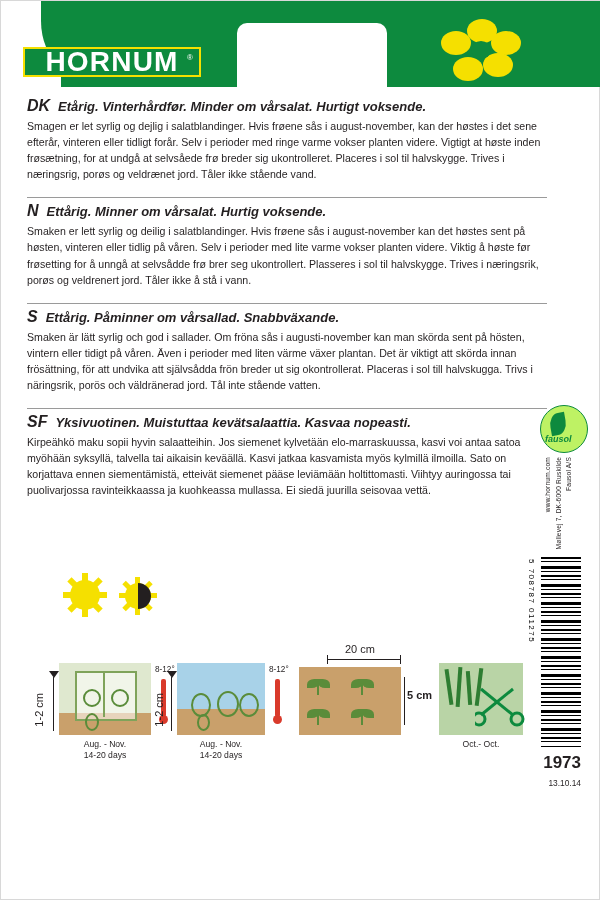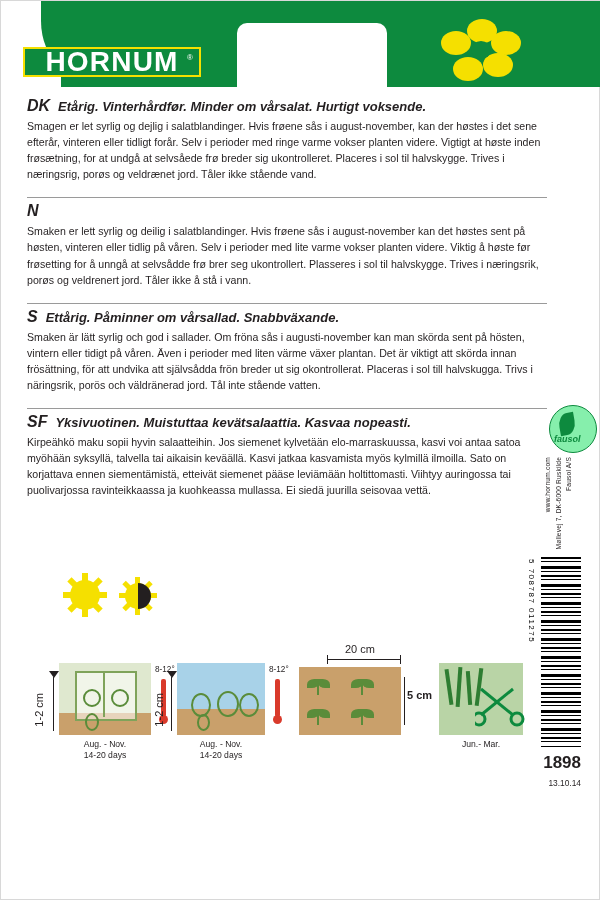--- a/index.html
+++ b/index.html
@@ -163,25 +163,25 @@
   
   .side-badge {
     position: absolute;
     right: 18px;
     top: 404px;
     width: 52px;
     height: 140px;
   }
   .fausol-logo {
     position: absolute;
-    left: 20px; top: 0;
+    left: 11px; top: 0;
     width: 46px; height: 46px;
     border: 1.6px solid #0d8a3e;
     border-radius: 50%;
-    background: #86efac;
+    background: #bef264;
   }
   .fausol-leaf {
     position: absolute;
     left: 9px; top: 7px;
     width: 16px; height: 22px;
     background: #0d8a3e;
     border-radius: 60% 0 60% 0;
     transform: rotate(-10deg);
   }
   .fausol-word {
@@ -342,20 +342,21 @@
         <span class="lang-title">Etårig. Vinterhårdfør. Minder om vårsalat. Hurtigt voksende.</span>
       </div>
       <div class="lang-body">Smagen er let syrlig og dejlig i salatblandinger. Hvis frøene sås i august-november, kan der høstes i det sene efterår, vinteren eller tidligt forår. Selv i perioder med ringe varme vokser planten videre. Vigtigt at høste inden frøsætning, for at undgå at selvsåede frø breder sig ukontrolleret. Placeres i sol til halvskygge. Trives i næringsrig, porøs og veldrænet jord. Tåler ikke stående vand.</div>
     </div>
 
     <div class="lang-rule"></div>
 
     <div class="lang-block">
       <div class="lang-head">
         <span class="lang-code">N</span>
+        <span class="lang-title">Ettårig. Minner om vårsalat. Hurtig voksende.</span>
       </div>
       <div class="lang-body">Smaken er lett syrlig og deilig i salatblandinger. Hvis frøene sås i august-november kan det høstes sent på høsten, vinteren eller tidlig på våren. Selv i perioder med lite varme vokser planten videre. Viktig å høste før frøsetting for å unngå at selvsådde frø brer seg ukontrollert. Plasseres i sol til halvskygge. Trives i næringsrik, porøs og veldrenert jord. Tåler ikke å stå i vann.</div>
     </div>
 
     <div class="lang-rule"></div>
 
     <div class="lang-block">
       <div class="lang-head">
         <span class="lang-code">S</span>
         <span class="lang-title">Ettårig. Påminner om vårsallad. Snabbväxande.</span>
@@ -489,23 +490,23 @@
       <svg width="50" height="46" viewBox="0 0 50 46" style="position:absolute; left:36px; top:20px;">
         <g stroke="#0d8a3e" stroke-width="3" fill="none">
           <line x1="6" y1="6" x2="38" y2="32"></line>
           <line x1="38" y1="6" x2="6" y2="32"></line>
           <circle cx="42" cy="36" r="6"></circle>
           <circle cx="4" cy="36" r="6"></circle>
         </g>
       </svg>
     </div>
     <div class="panel-caption" style="left:404px; top:172px; width:100px;">
-      <span>Jun.- Mar.</span>
+      <span>Oct.- Oct.</span>
     </div>
 
   </div>
 
   <div class="code-box">
-    <div class="code-num">1898</div>
+    <div class="code-num">1973</div>
     <div class="code-date">13.10.14</div>
   </div>
 
 </div>
 
 </body></html>

